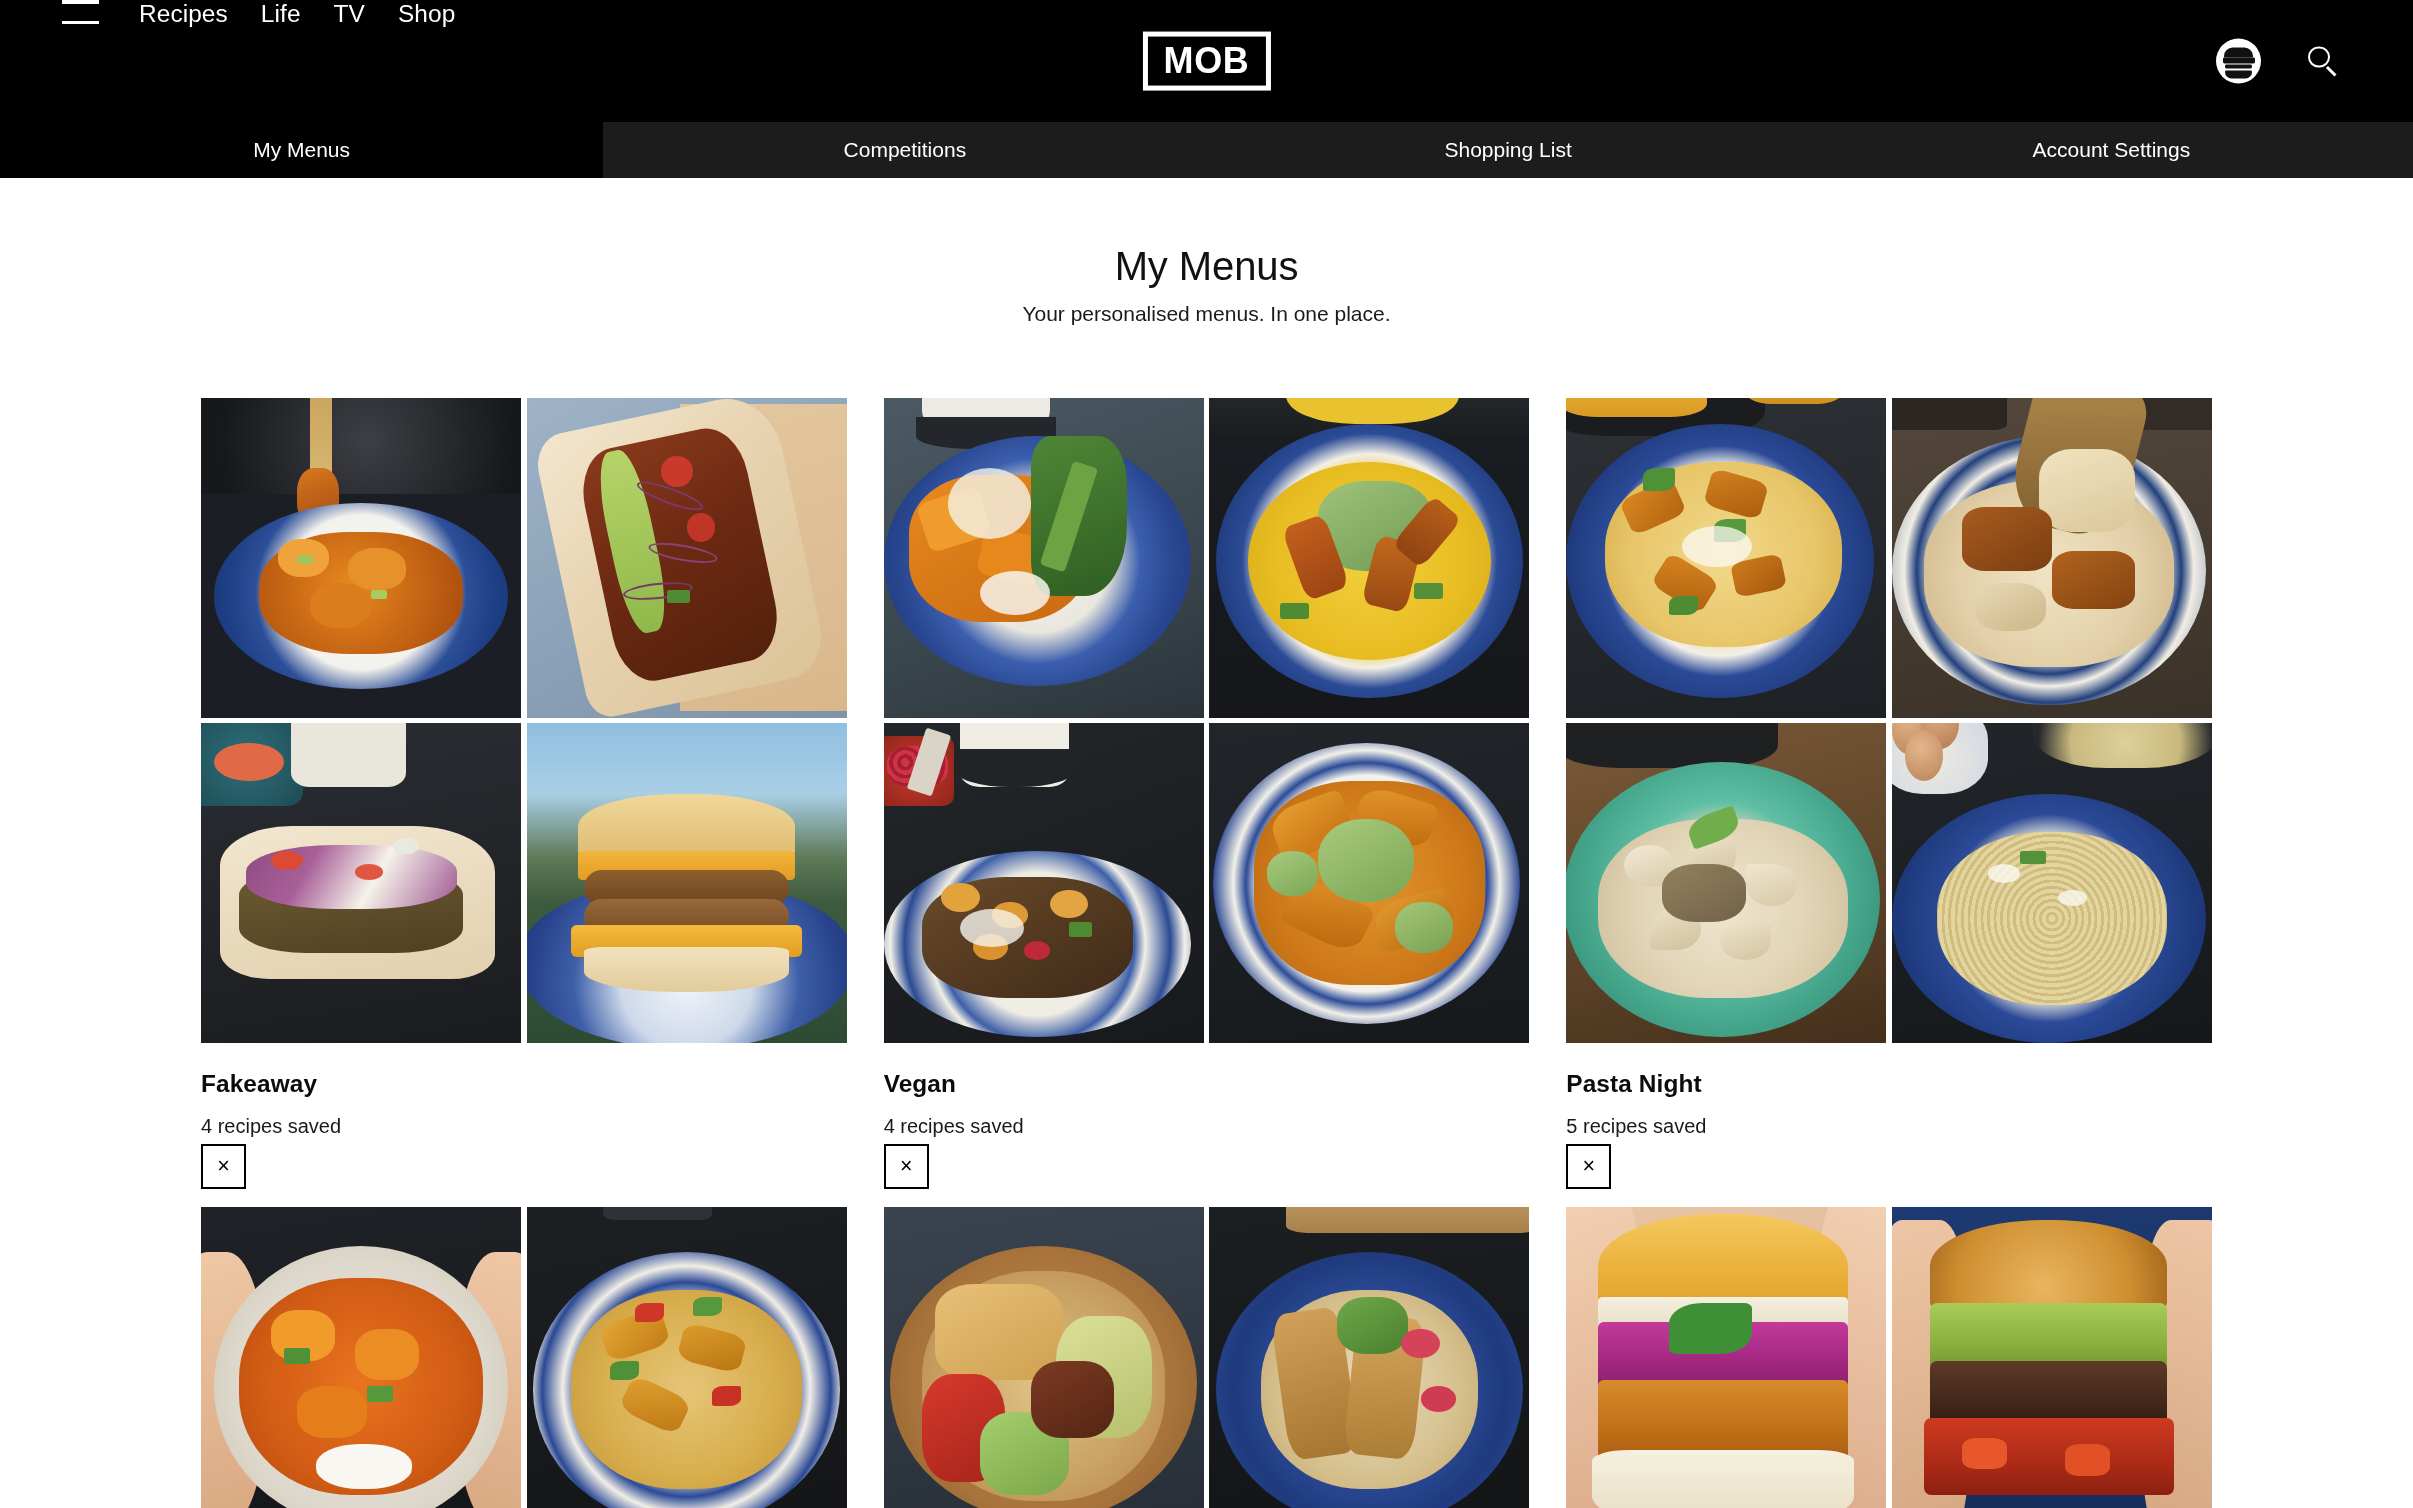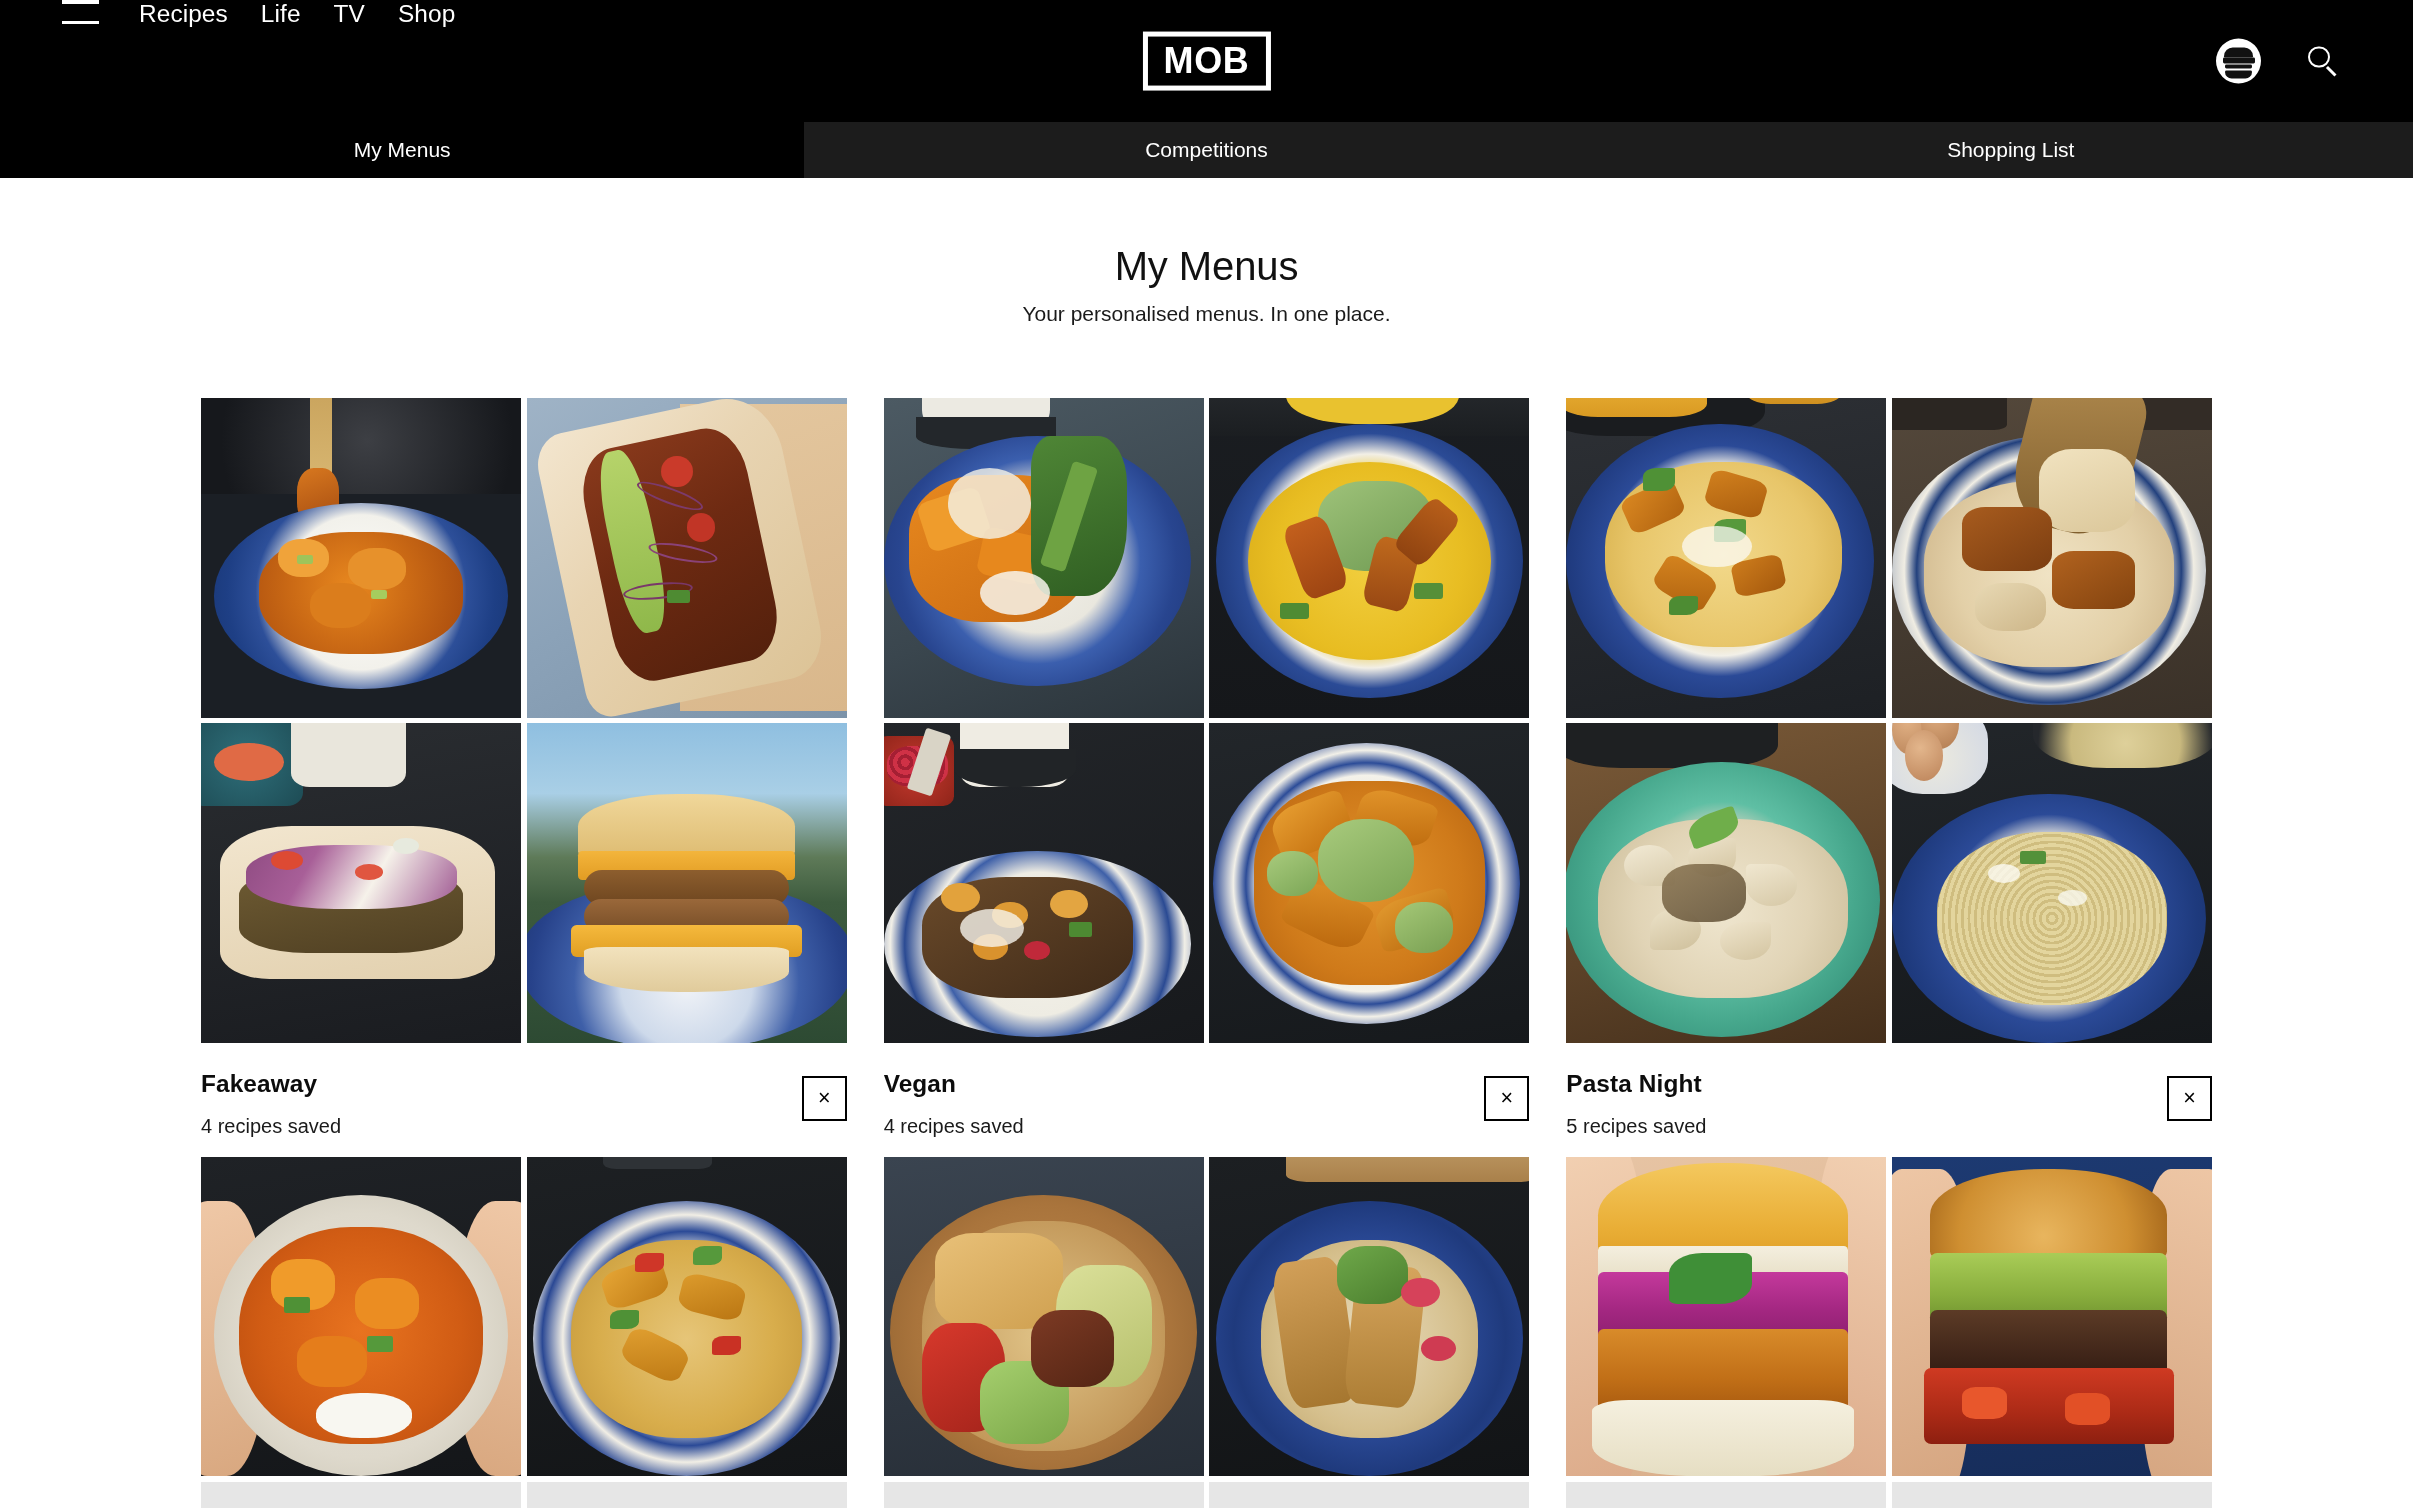--- a/index.html
+++ b/index.html
@@ -154,20 +154,21 @@
     background: #2b3038;
     cursor: pointer;
   }
   .thumb i {
     position: absolute; display: block; border-radius: 50%;
   }
 
   .card-foot {
     display: flex; align-items: flex-start; justify-content: space-between;
     padding-top: 27px;
+    flex-direction: column;
   }
   .card-name {
     font-size: 24.4px; font-weight: 700; color: #0c0c0c;
     letter-spacing: 0.1px;
   }
   .card-count {
     font-size: 20px; color: #1a1a1a; margin-top: 17px;
   }
   .close-btn {
     width: 45px; height: 45px;
@@ -213,20 +214,21 @@
       <div class="ring"></div>
       <div class="handle"></div>
     </div>
   </div>
 </div>
 
 <div class="tabbar">
   <div class="tab active">My Menus</div>
   <div class="tab">Competitions</div>
   <div class="tab">Shopping List</div>
+  <div class="tab">Account Settings</div>
 </div>
 
 <div class="page-head">
   <h1 class="page-title">My Menus</h1>
   <p class="page-sub">Your personalised menus. In one place.</p>
 </div>
 
 <div class="menu-grid">
 
   <div class="menu-card">

